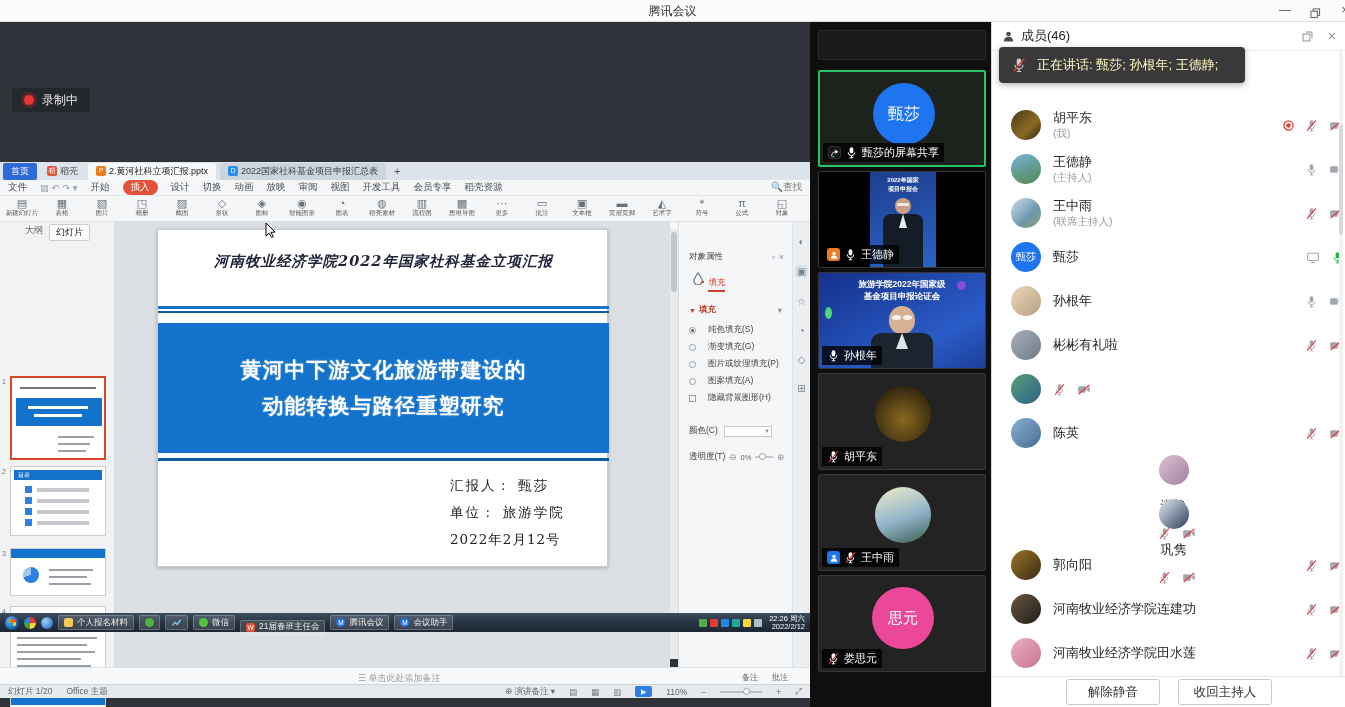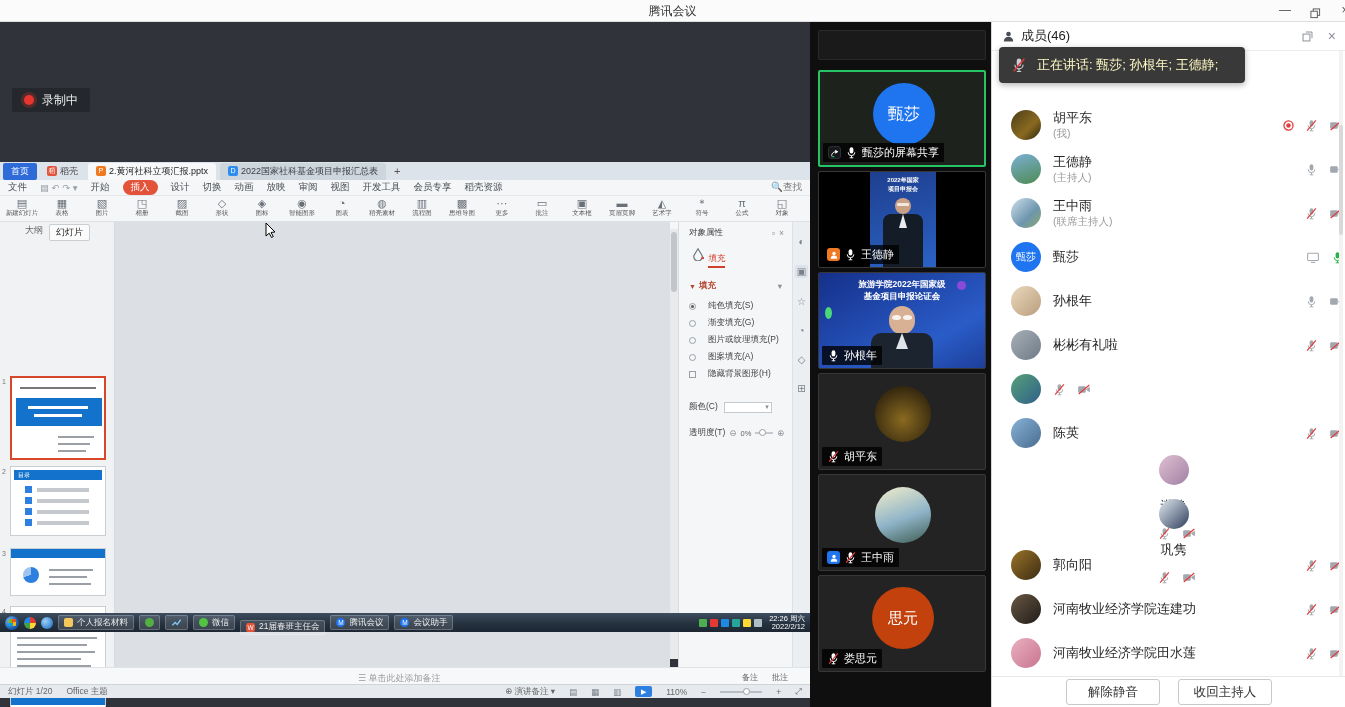--- a/index.html
+++ b/index.html
@@ -290,32 +290,45 @@
           <div class="bar" style="left:6px;top:58px;width:74px;"></div>
         </div>
 
         <div class="ab thumb" style="top:466px;height:34px;">
           <div class="ab" style="left:0;top:4px;width:94px;height:12px;background:#1373cc;"></div>
         </div>
       </div>
       <div class="ab newslide">+</div>
 
       <div class="ab canvas">
+        <div class="ab slide">
+          <div class="ab sheader">河南牧业经济学院2022年国家社科基金立项汇报</div>
+          <div class="ab" style="left:0;top:76px;width:451px;height:3px;background:#1373cc;"></div>
+          <div class="ab" style="left:0;top:81px;width:451px;height:2px;background:#0f5c9e;"></div>
+          <div class="ab sband">
+            <div class="sbt">黄河中下游文化旅游带建设的</div>
+            <div class="sbt">动能转换与路径重塑研究</div>
+          </div>
+          <div class="ab" style="left:0;top:228px;width:451px;height:3px;background:#0f5c9e;"></div>
+          <div class="ab sinfo" style="left:292px;top:247px;">汇报人： 甄莎</div>
+          <div class="ab sinfo" style="left:292px;top:274px;">单位： 旅游学院</div>
+          <div class="ab sinfo" style="left:292px;top:301px;letter-spacing:1px;">2022年2月12号</div>
+        </div>
         <div class="ab vscroll">
             <div class="ab vthumb"></div>
           </div>
         <div class="ab" style="left:150px;top:0px;">
           <svg width="12" height="16" viewBox="0 0 12 16">
               <path d="M1 1l9 9-4 .4 2.3 4.2-1.8.9-2.3-4.3L1 14z" fill="#fff" stroke="#000" stroke-width="1"></path>
             </svg>
         </div>
       </div>
 
       <div class="ab props">
-        <div style="display:flex;align-items:center;padding:5px 8px 0 10px;gap:4px;">
+        <div style="display:flex;align-items:center;padding:5px 8px 0 10px;gap:4px;margin-top:24px;">
           <span>对象属性</span>
           <span style="margin-left:auto;color:#8a8f96;">▫</span>
           <span style="color:#8a8f96;">×</span>
         </div>
         <div style="padding:8px 0 0 12px;">
           <svg width="14" height="14" viewBox="0 0 16 16">
               <path d="M3.5 9.5 8 2l4.5 7.5a4.8 4.8 0 1 1-9 0z" fill="none" stroke="#6a7078" stroke-width="1.3"></path>
               <circle cx="13.5" cy="12.5" r="1.4" fill="#d0402a"></circle>
             </svg>
           <div style="color:#d0402a;border-bottom:2px solid #d0402a;display:inline-block;padding-bottom:1px;margin-left:1px;">填充</div>
@@ -530,21 +543,21 @@
         <svg class="ic icw" viewBox="0 0 16 16">
             <rect x="5.7" y="1.6" width="4.6" height="7.6" rx="2.3" fill="currentColor"></rect>
             <path d="M3.9 7.8a4.1 4.1 0 0 0 8.2 0M8 11.9v2.6M5.8 14.5h4.4" fill="none" stroke="currentColor" stroke-width="1.2"></path>
             <path d="M2.6 14.2 13.4 1.8" stroke="#e23b3b" stroke-width="1.5"></path>
           </svg>
         <span>王中雨</span>
       </div>
     </div>
 
     <div class="ab tile" style="top:553px;">
-      <div class="bigava" style="left:53px;top:11px;width:62px;height:62px;background:#c2410c;font-size:15px;">
+      <div class="bigava" style="left:53px;top:11px;width:62px;height:62px;background:#ec4899;font-size:15px;">
           <span>思元</span>
         </div>
       <div class="tlabel">
         <svg class="ic icw" viewBox="0 0 16 16">
             <rect x="5.7" y="1.6" width="4.6" height="7.6" rx="2.3" fill="currentColor"></rect>
             <path d="M3.9 7.8a4.1 4.1 0 0 0 8.2 0M8 11.9v2.6M5.8 14.5h4.4" fill="none" stroke="currentColor" stroke-width="1.2"></path>
             <path d="M2.6 14.2 13.4 1.8" stroke="#e23b3b" stroke-width="1.5"></path>
           </svg>
         <span>娄思元</span>
       </div>

